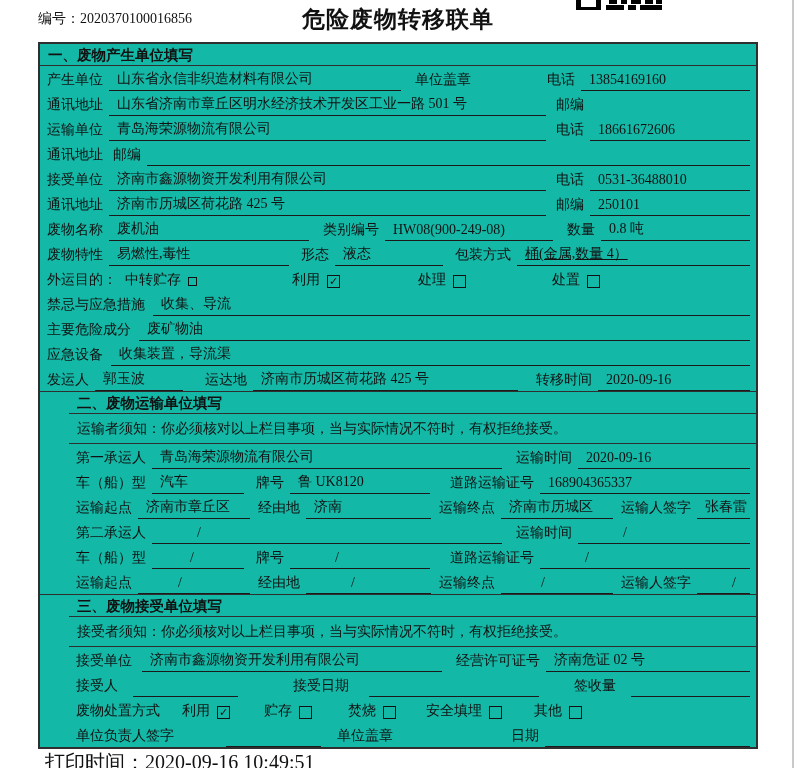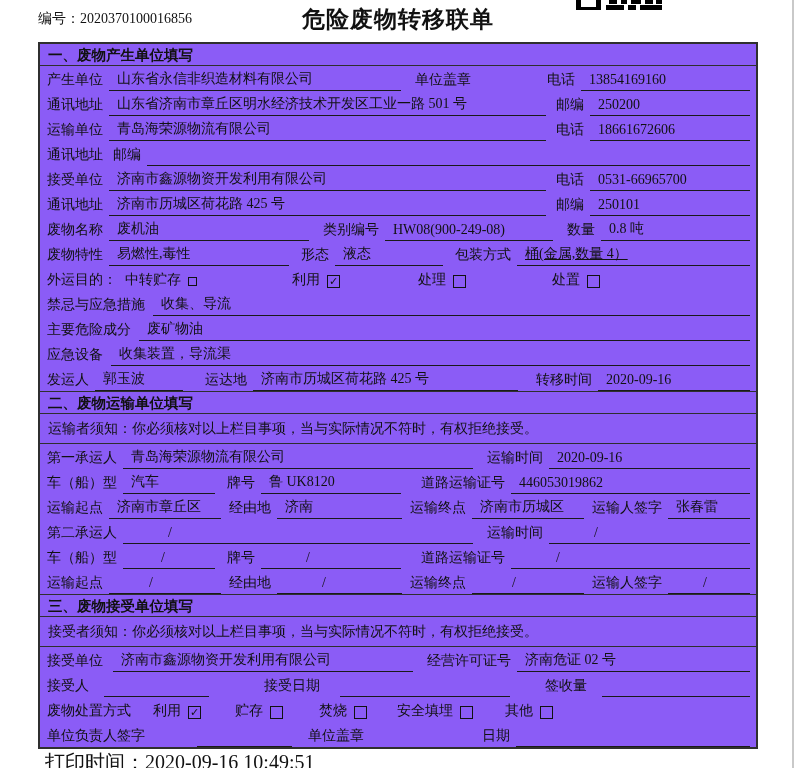--- a/index.html
+++ b/index.html
@@ -9,23 +9,23 @@
     font-family:"Liberation Serif","DejaVu Serif",serif;
   }
   #serial { position:absolute; left:38px; top:10px; font-size:14px; white-space:nowrap; }
   #title  { position:absolute; left:0; right:0; top:4px; text-align:center;
             font-size:23px; font-weight:bold; letter-spacing:1px; }
   #qr     { position:absolute; left:576px; top:0; }
   #page-edge { position:absolute; left:792px; top:0; width:2px; height:768px; background:#c9c9c9; }
 
   #form {
     position:absolute; left:38px; top:42px; width:720px; box-sizing:border-box;
-    border:2px solid #2f2f2f; background:#8b5cf6;
-  }
-  .section + .section { border-top:1.5px solid #2f2f2f; }
+    border:2px solid #2f2f2f; background:#14b8a6;
+  }
+  .section + .section { border-top:1.5px solid #2f2f2f;padding-left:29px; }
   .sec-h {
     height:22px; box-sizing:border-box; padding:2px 8px 0;
     font-weight:bold; font-size:14.5px; border-bottom:1.5px solid #2f2f2f;
   }
   .notice {
     height:30px; box-sizing:border-box; display:flex; align-items:center;
     padding:0 8px; font-size:14px; border-bottom:1px solid #2f2f2f; white-space:nowrap;
   }
   .row {
     display:flex; align-items:flex-end; height:25px; box-sizing:border-box;
@@ -83,41 +83,40 @@
       <span class="val" style="width:292px;margin-left:6px;">山东省永信非织造材料有限公司</span>
       <span class="lbl" style="margin-left:14px;">单位盖章</span>
       <span class="lbl" style="margin-left:76px;">电话</span>
       <span class="val fill" style="margin-left:6px;">13854169160</span>
     </div>
 
     <div class="row">
       <span class="lbl">通讯地址</span>
       <span class="val" style="width:437px;margin-left:6px;">山东省济南市章丘区明水经济技术开发区工业一路 501 号</span>
       <span class="lbl" style="margin-left:10px;">邮编</span>
-      <span class="val fill" style="margin-left:6px;">250200</span>
     </div>
 
     <div class="row">
       <span class="lbl">运输单位</span>
       <span class="val" style="width:437px;margin-left:6px;">青岛海荣源物流有限公司</span>
       <span class="lbl" style="margin-left:10px;">电话</span>
       <span class="val fill" style="margin-left:6px;">18661672606</span>
     </div>
 
     <div class="row">
       <span class="lbl">通讯地址</span>
       <span class="lbl" style="margin-left:10px;">邮编</span>
       <span class="val fill" style="margin-left:6px;"></span>
     </div>
 
     <div class="row">
       <span class="lbl">接受单位</span>
       <span class="val" style="width:437px;margin-left:6px;">济南市鑫源物资开发利用有限公司</span>
       <span class="lbl" style="margin-left:10px;">电话</span>
-      <span class="val fill" style="margin-left:6px;">0531-66965700</span>
+      <span class="val fill" style="margin-left:6px;">0531-36488010</span>
     </div>
 
     <div class="row">
       <span class="lbl">通讯地址</span>
       <span class="val" style="width:437px;margin-left:6px;">济南市历城区荷花路 425 号</span>
       <span class="lbl" style="margin-left:10px;">邮编</span>
       <span class="val fill" style="margin-left:6px;">250101</span>
     </div>
 
     <div class="row">
@@ -185,21 +184,21 @@
       <span class="lbl" style="margin-left:14px;">运输时间</span>
       <span class="val fill" style="margin-left:6px;">2020-09-16</span>
     </div>
 
     <div class="row">
       <span class="lbl">车（船）型</span>
       <span class="val" style="width:92px;margin-left:6px;">汽车</span>
       <span class="lbl" style="margin-left:12px;">牌号</span>
       <span class="val" style="width:140px;margin-left:6px;">鲁 UK8120</span>
       <span class="lbl" style="margin-left:20px;">道路运输证号</span>
-      <span class="val fill" style="margin-left:6px;">446053019862</span>
+      <span class="val fill" style="margin-left:6px;">168904365337</span>
     </div>
 
     <div class="row">
       <span class="lbl">运输起点</span>
       <span class="val" style="width:112px;margin-left:6px;">济南市章丘区</span>
       <span class="lbl" style="margin-left:8px;">经由地</span>
       <span class="val" style="width:125px;margin-left:6px;">济南</span>
       <span class="lbl" style="margin-left:8px;">运输终点</span>
       <span class="val" style="width:112px;margin-left:6px;">济南市历城区</span>
       <span class="lbl" style="margin-left:8px;">运输人签字</span>

